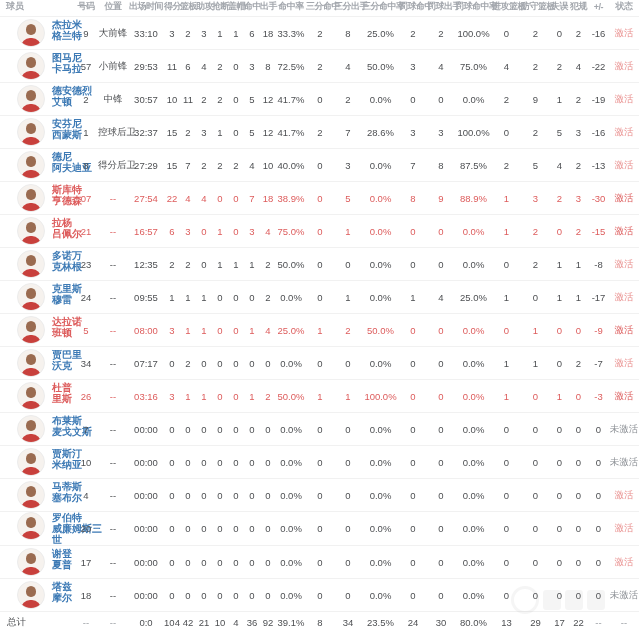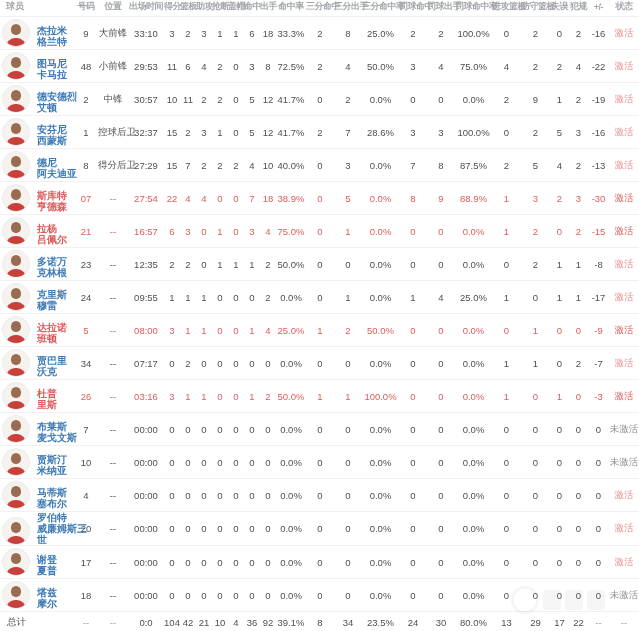--- a/index.html
+++ b/index.html
@@ -5,21 +5,21 @@
   html,body{margin:0;padding:0;background:#ffffff;}
   body{width:639px;height:631px;overflow:hidden;position:relative;
        font-family:"Liberation Sans","DejaVu Sans",sans-serif;}
   table{width:639px;border-collapse:collapse;table-layout:fixed;}
   thead th{font-size:9px;font-weight:bold;color:#a3a7ad;letter-spacing:-0.5px;
            padding:0 0 3px 0;text-align:center;white-space:nowrap;overflow:visible;margin-top:26px;}
   thead th.col-player{text-align:left;padding-left:6px;letter-spacing:0;}
   tbody td{font-size:9.5px;color:#4d4f52;text-align:center;border-top:1px solid #f1f1f1;
            height:32px;padding:0;white-space:nowrap;overflow:visible;vertical-align:middle;}
   td.player-td{text-align:left;}
-  .player-wrap{display:flex;align-items:flex-end;gap:7px;padding-left:2px;}
+  .player-wrap{display:flex;align-items:flex-start;gap:7px;padding-left:17px;}
   .avatar{width:26px;height:26px;border-radius:50%;background:#f6f2ee;border:1px solid #ececec;
           position:relative;overflow:hidden;flex:0 0 auto;}
   .avatar .head{position:absolute;top:4px;left:8px;width:10px;height:11px;
                 border-radius:50% 50% 46% 46%;background:#9a6b50;}
   .avatar .body{position:absolute;bottom:-3px;left:3px;width:20px;height:11px;
                 border-radius:9px 9px 0 0;background:#c8403c;}
   .pname{color:#3d7ab5;font-size:10px;line-height:11px;font-weight:bold;}
   .row-red td,.row-red .pname{color:#dd5c5c;}
   .status-active{color:#e9908f;}
   .row-red .status-active{color:#dd5c5c;}
@@ -135,21 +135,21 @@
             <div class="avatar">
               <div class="head"></div>
               <div class="body"></div>
             </div>
             <div class="pname">
               <div>图马尼</div>
               <div>卡马拉</div>
             </div>
           </div>
         </td>
-        <td>48</td>
+        <td>57</td>
         <td>小前锋</td>
         <td>29:53</td>
         <td>11</td>
         <td>6</td>
         <td>4</td>
         <td>2</td>
         <td>0</td>
         <td>3</td>
         <td>8</td>
         <td>72.5%</td>

